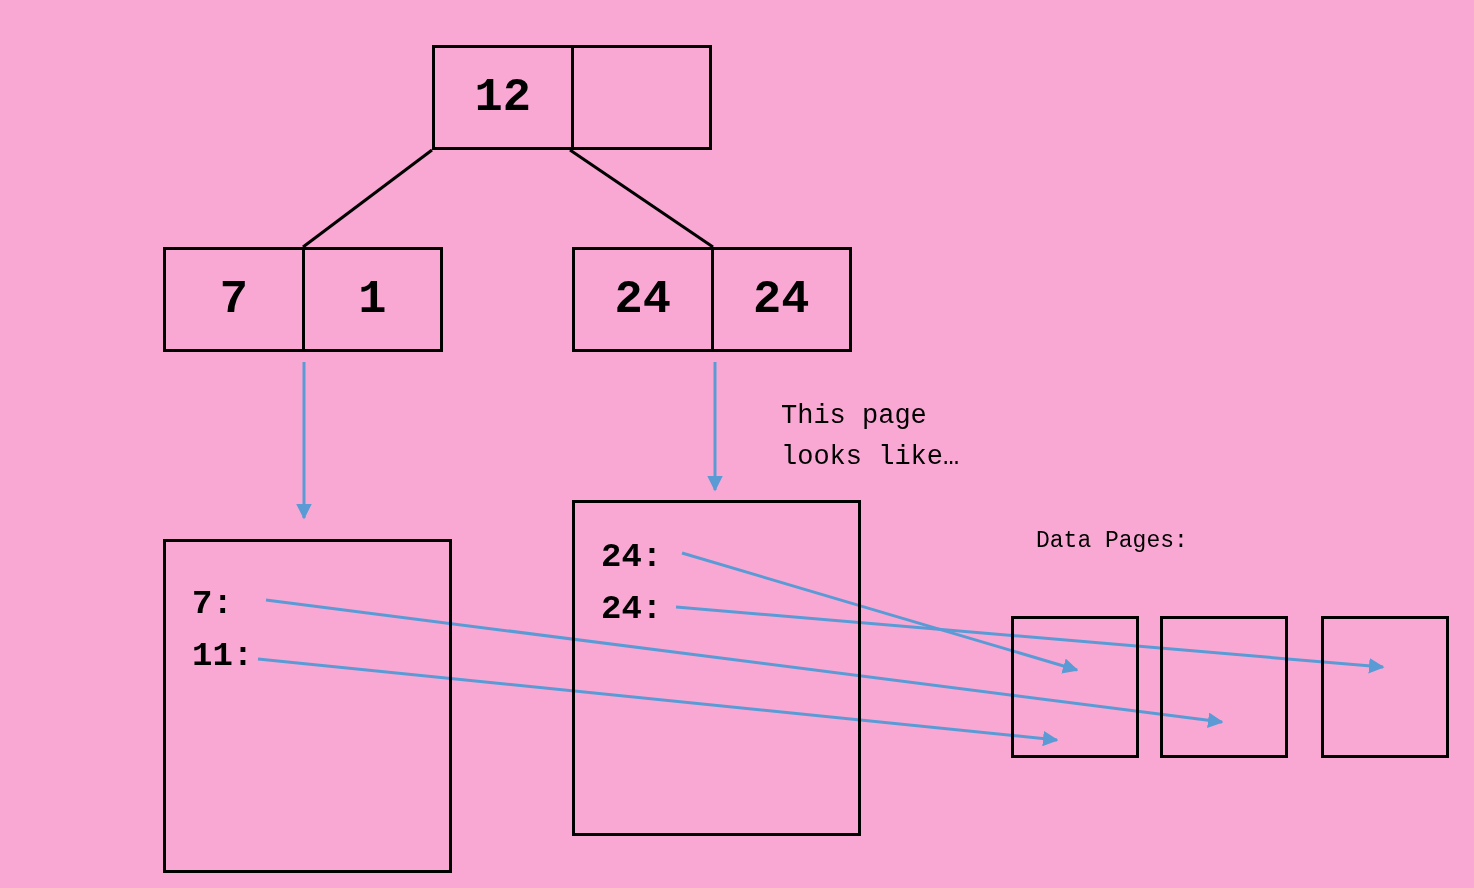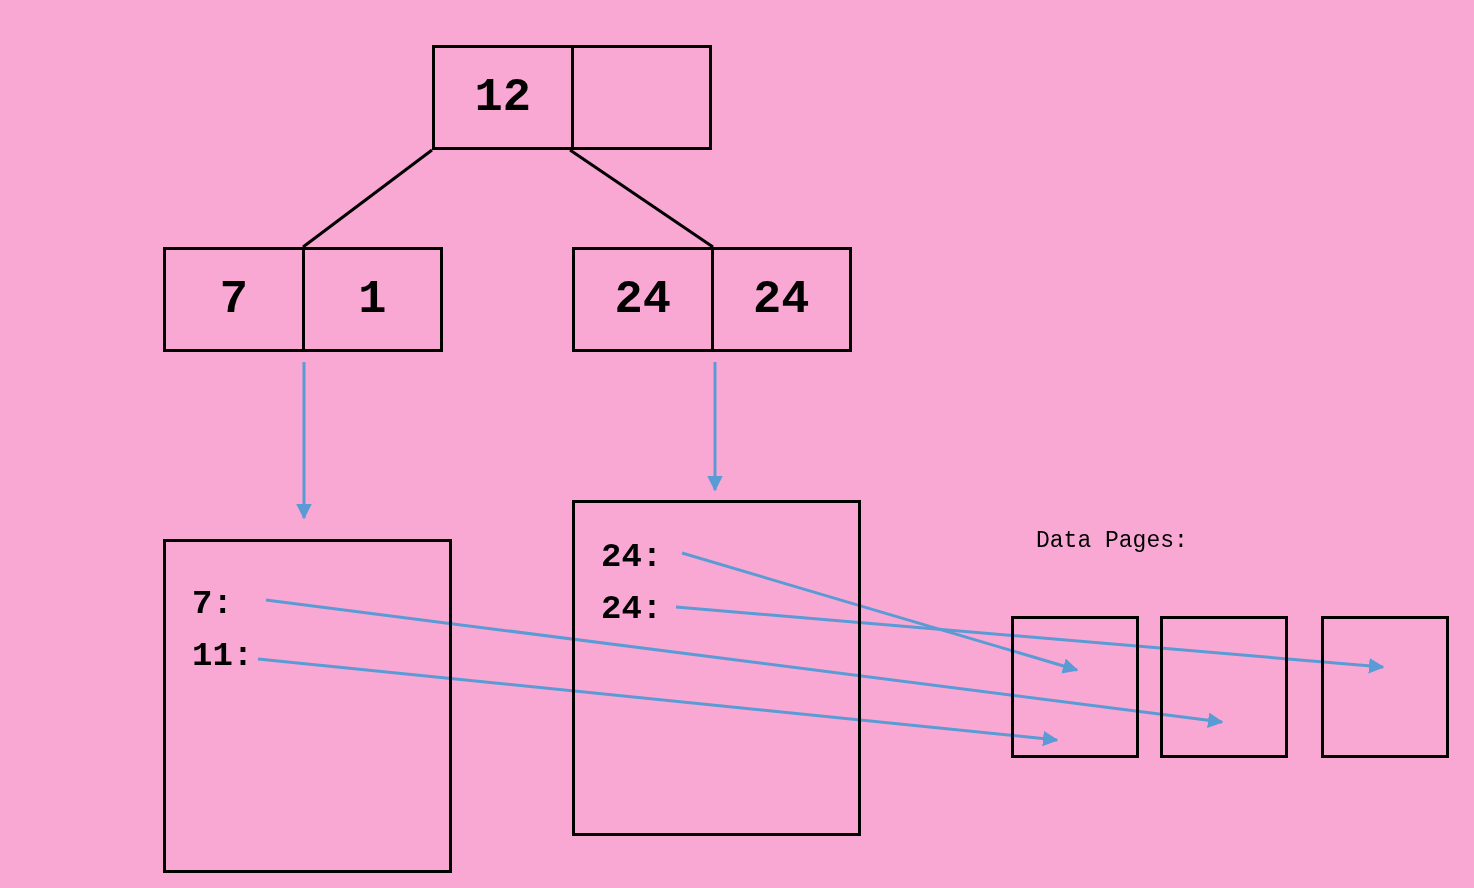--- a/index.html
+++ b/index.html
@@ -112,20 +112,22 @@
   <div class="node-box" style="left:163px; top:247px; width:280px; height:105px;">
     <div class="node-cell divided">7</div>
     <div class="node-cell">1</div>
   </div>
 
   <div class="node-box" style="left:572px; top:247px; width:280px; height:105px;text-align:center;">
     <div class="node-cell divided">24</div>
     <div class="node-cell">24</div>
   </div>
 
+  <div class="annotation" style="left:781px; top:396px; width:220px;">This page
+looks like…</div>
 
   <div class="caption" style="left:1036px; top:524px;">Data Pages:</div>
 
   <div class="page-box" style="left:163px; top:539px; width:289px; height:334px;"></div>
   <div class="page-entries" style="left:192px; top:578px;">
     <div class="page-entry">7:</div>
     <div class="page-entry">11:</div>
   </div>
 
   <div class="page-box" style="left:572px; top:500px; width:289px; height:336px;"></div>

